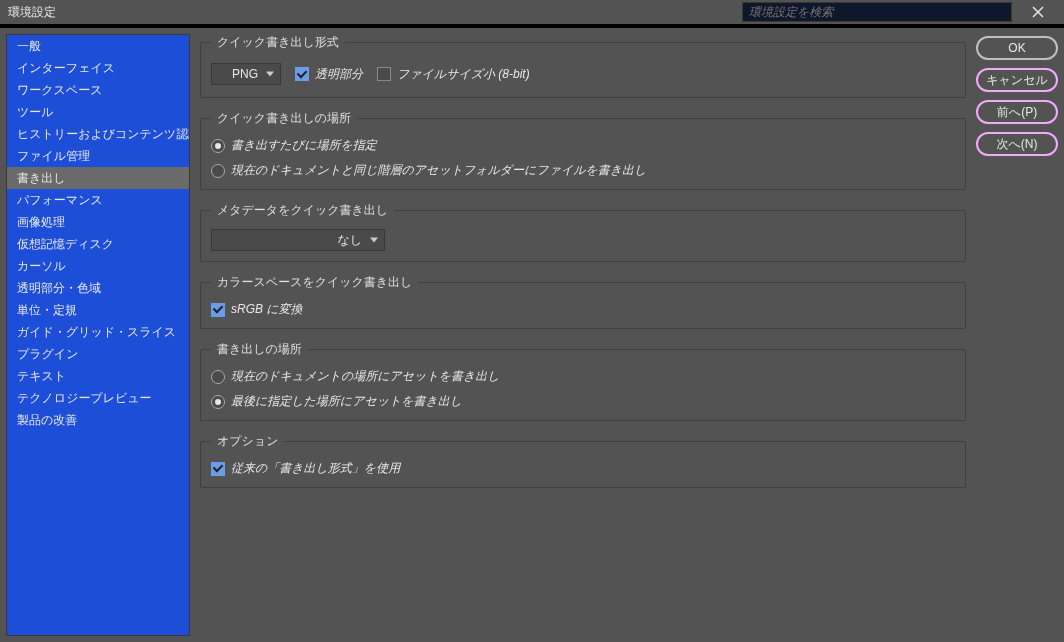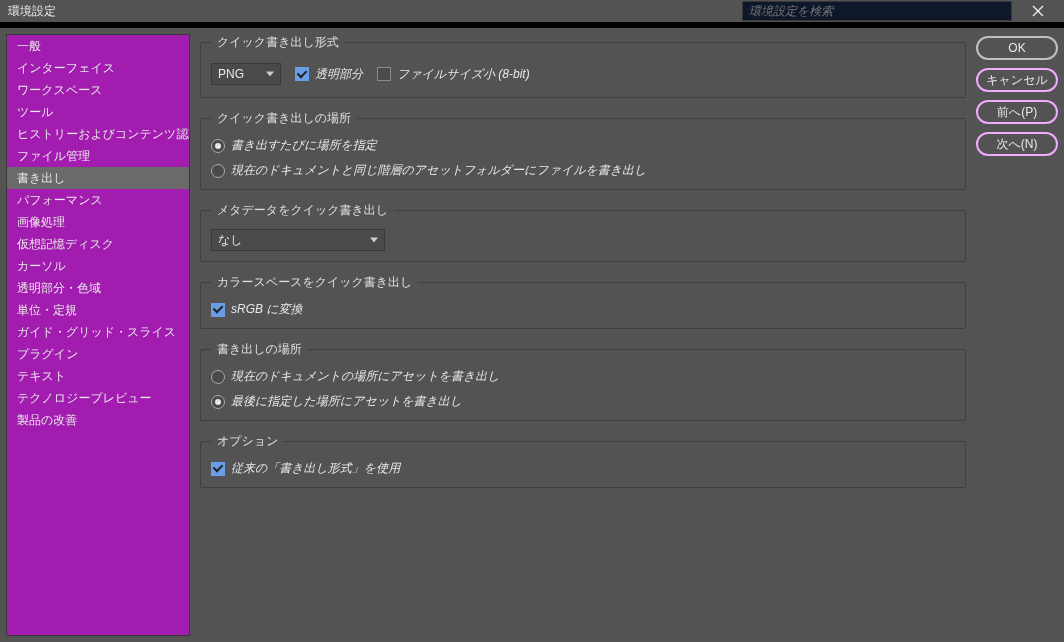--- a/index.html
+++ b/index.html
@@ -8,21 +8,21 @@
   font-family: "Meiryo", "Hiragino Sans", sans-serif;
   font-size: 12px;
   color: #e8e8e8;
   width: 1064px;
   height: 642px;
   overflow: hidden;
 }
 .titlebar {
   height: 28px;
   background: #535353;
-  border-bottom: 6px solid #000000;
+  border-bottom: 4px solid #000000;
   display: flex;
   align-items: center;
   padding: 0 8px 0 8px;
 }
 .titlebar .title { flex: 0 0 auto; }
 .titlebar .spacer { flex: 1; }
 .titlebar .search {
   width: 270px;
   height: 20px;
   background: #0f172a;
@@ -42,21 +42,21 @@
   cursor: pointer;
 }
 .titlebar .close svg { stroke: #e8e8e8; stroke-width: 1.5; }
 .body {
   display: flex;
   height: calc(100% - 28px);
   padding: 6px;
 }
 .sidebar {
   width: 184px;
-  background: #a21caf;
+  background: #1d4ed8;
   border: 1px solid #383838;
   overflow: hidden;
 }
 .sidebar .item {
   padding: 3px 10px;
   white-space: nowrap;
   cursor: pointer;
   font-size: 12px;
   line-height: 16px;
 }
@@ -101,20 +101,21 @@
 .select {
   height: 22px;
   background: #4a4a4a;
   border: 1px solid #383838;
   color: #e8e8e8;
   padding: 0 22px 0 6px;
   position: relative;
   display: inline-flex;
   align-items: center;
   cursor: pointer;
+  justify-content: flex-end;
 }
 .select::after {
   content: "";
   position: absolute;
   right: 6px;
   top: 50%;
   transform: translateY(-50%);
   border-left: 4px solid transparent;
   border-right: 4px solid transparent;
   border-top: 5px solid #ccc;

